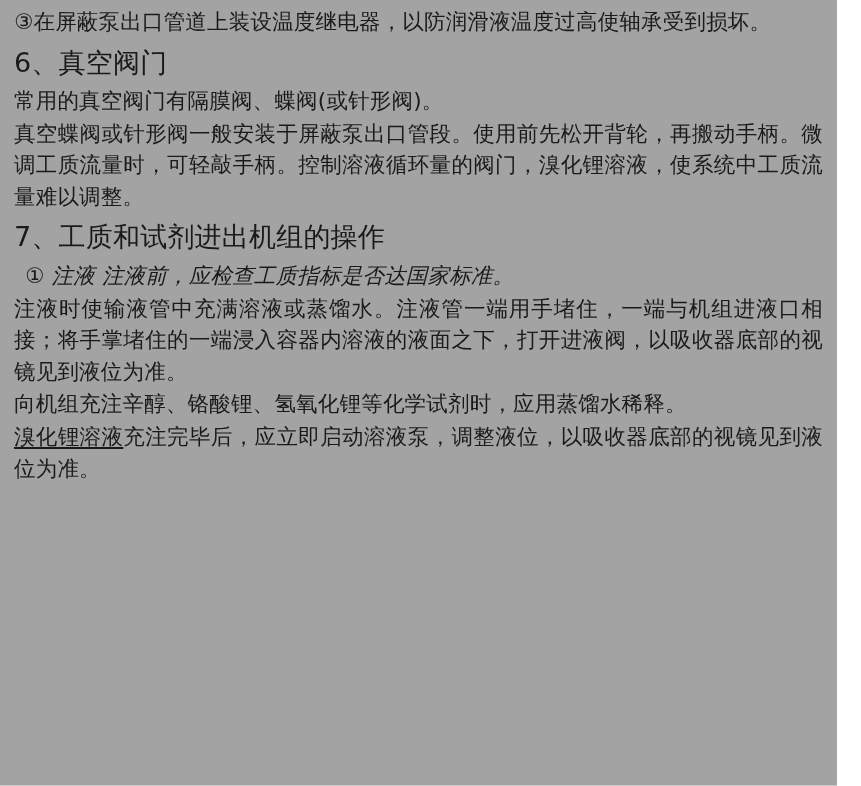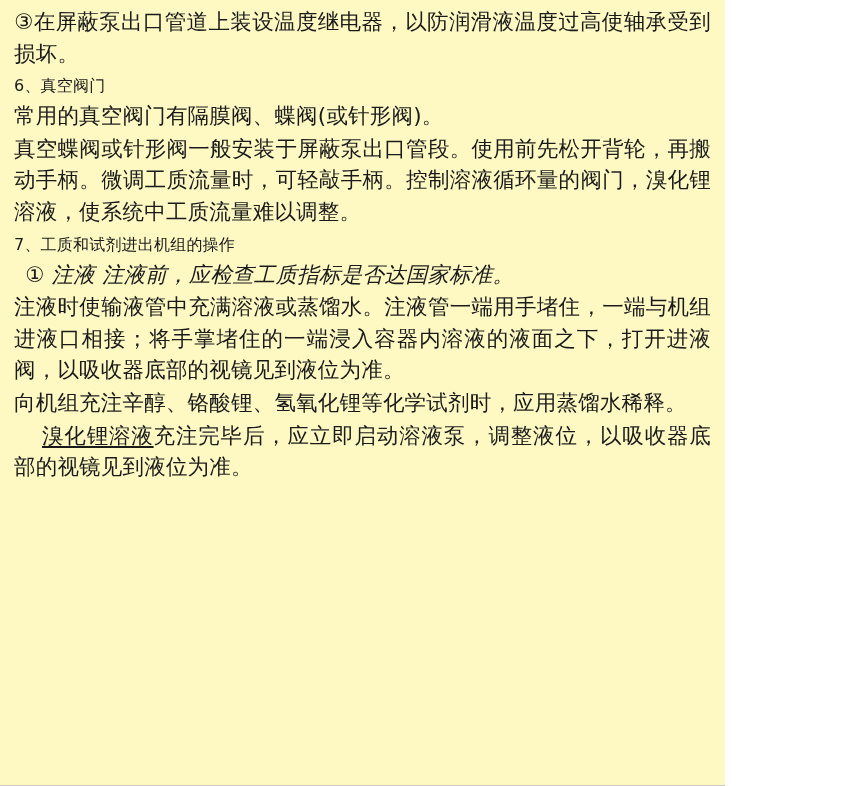--- a/index.html
+++ b/index.html
@@ -9,49 +9,48 @@
   }
   body {
     width: 861px;
     height: 786px;
     font-family: "DejaVu Sans", "Liberation Sans", sans-serif;
     color: #1a1a1a;
     overflow: hidden;
   }
   .page {
     position: relative;
-    width: 725px;
+    width: 837px;
     height: 786px;
     box-sizing: border-box;
     padding: 6px 14px 0 14px;
-    background: #fef9c3;
+    background: #a3a3a3;
   }
   .block {
     font-size: 21.5px;
     line-height: 1.47;
     letter-spacing: 0.2px;
     text-align: justify;
     text-justify: inter-ideograph;
     margin: 0 0 1px 0;
     word-break: break-all;
   }
   .indent-space {
     padding-left: 11px;
     font-style: italic;
   }
   .heading {
-    font-size: 16px;
+    font-size: 27px;
     line-height: 1.5;
     margin: 5px 0 2px 0;
     letter-spacing: 0.2px;
   }
   .underlined {
     text-decoration: underline;
     text-underline-offset: 3px;
-    margin-left: 28px;
   }
   .bottom-rule {
     position: absolute;
     left: 0;
     right: 0;
     bottom: 0;
     height: 1px;
     background: #c9c9c9;
   }
 </style>

